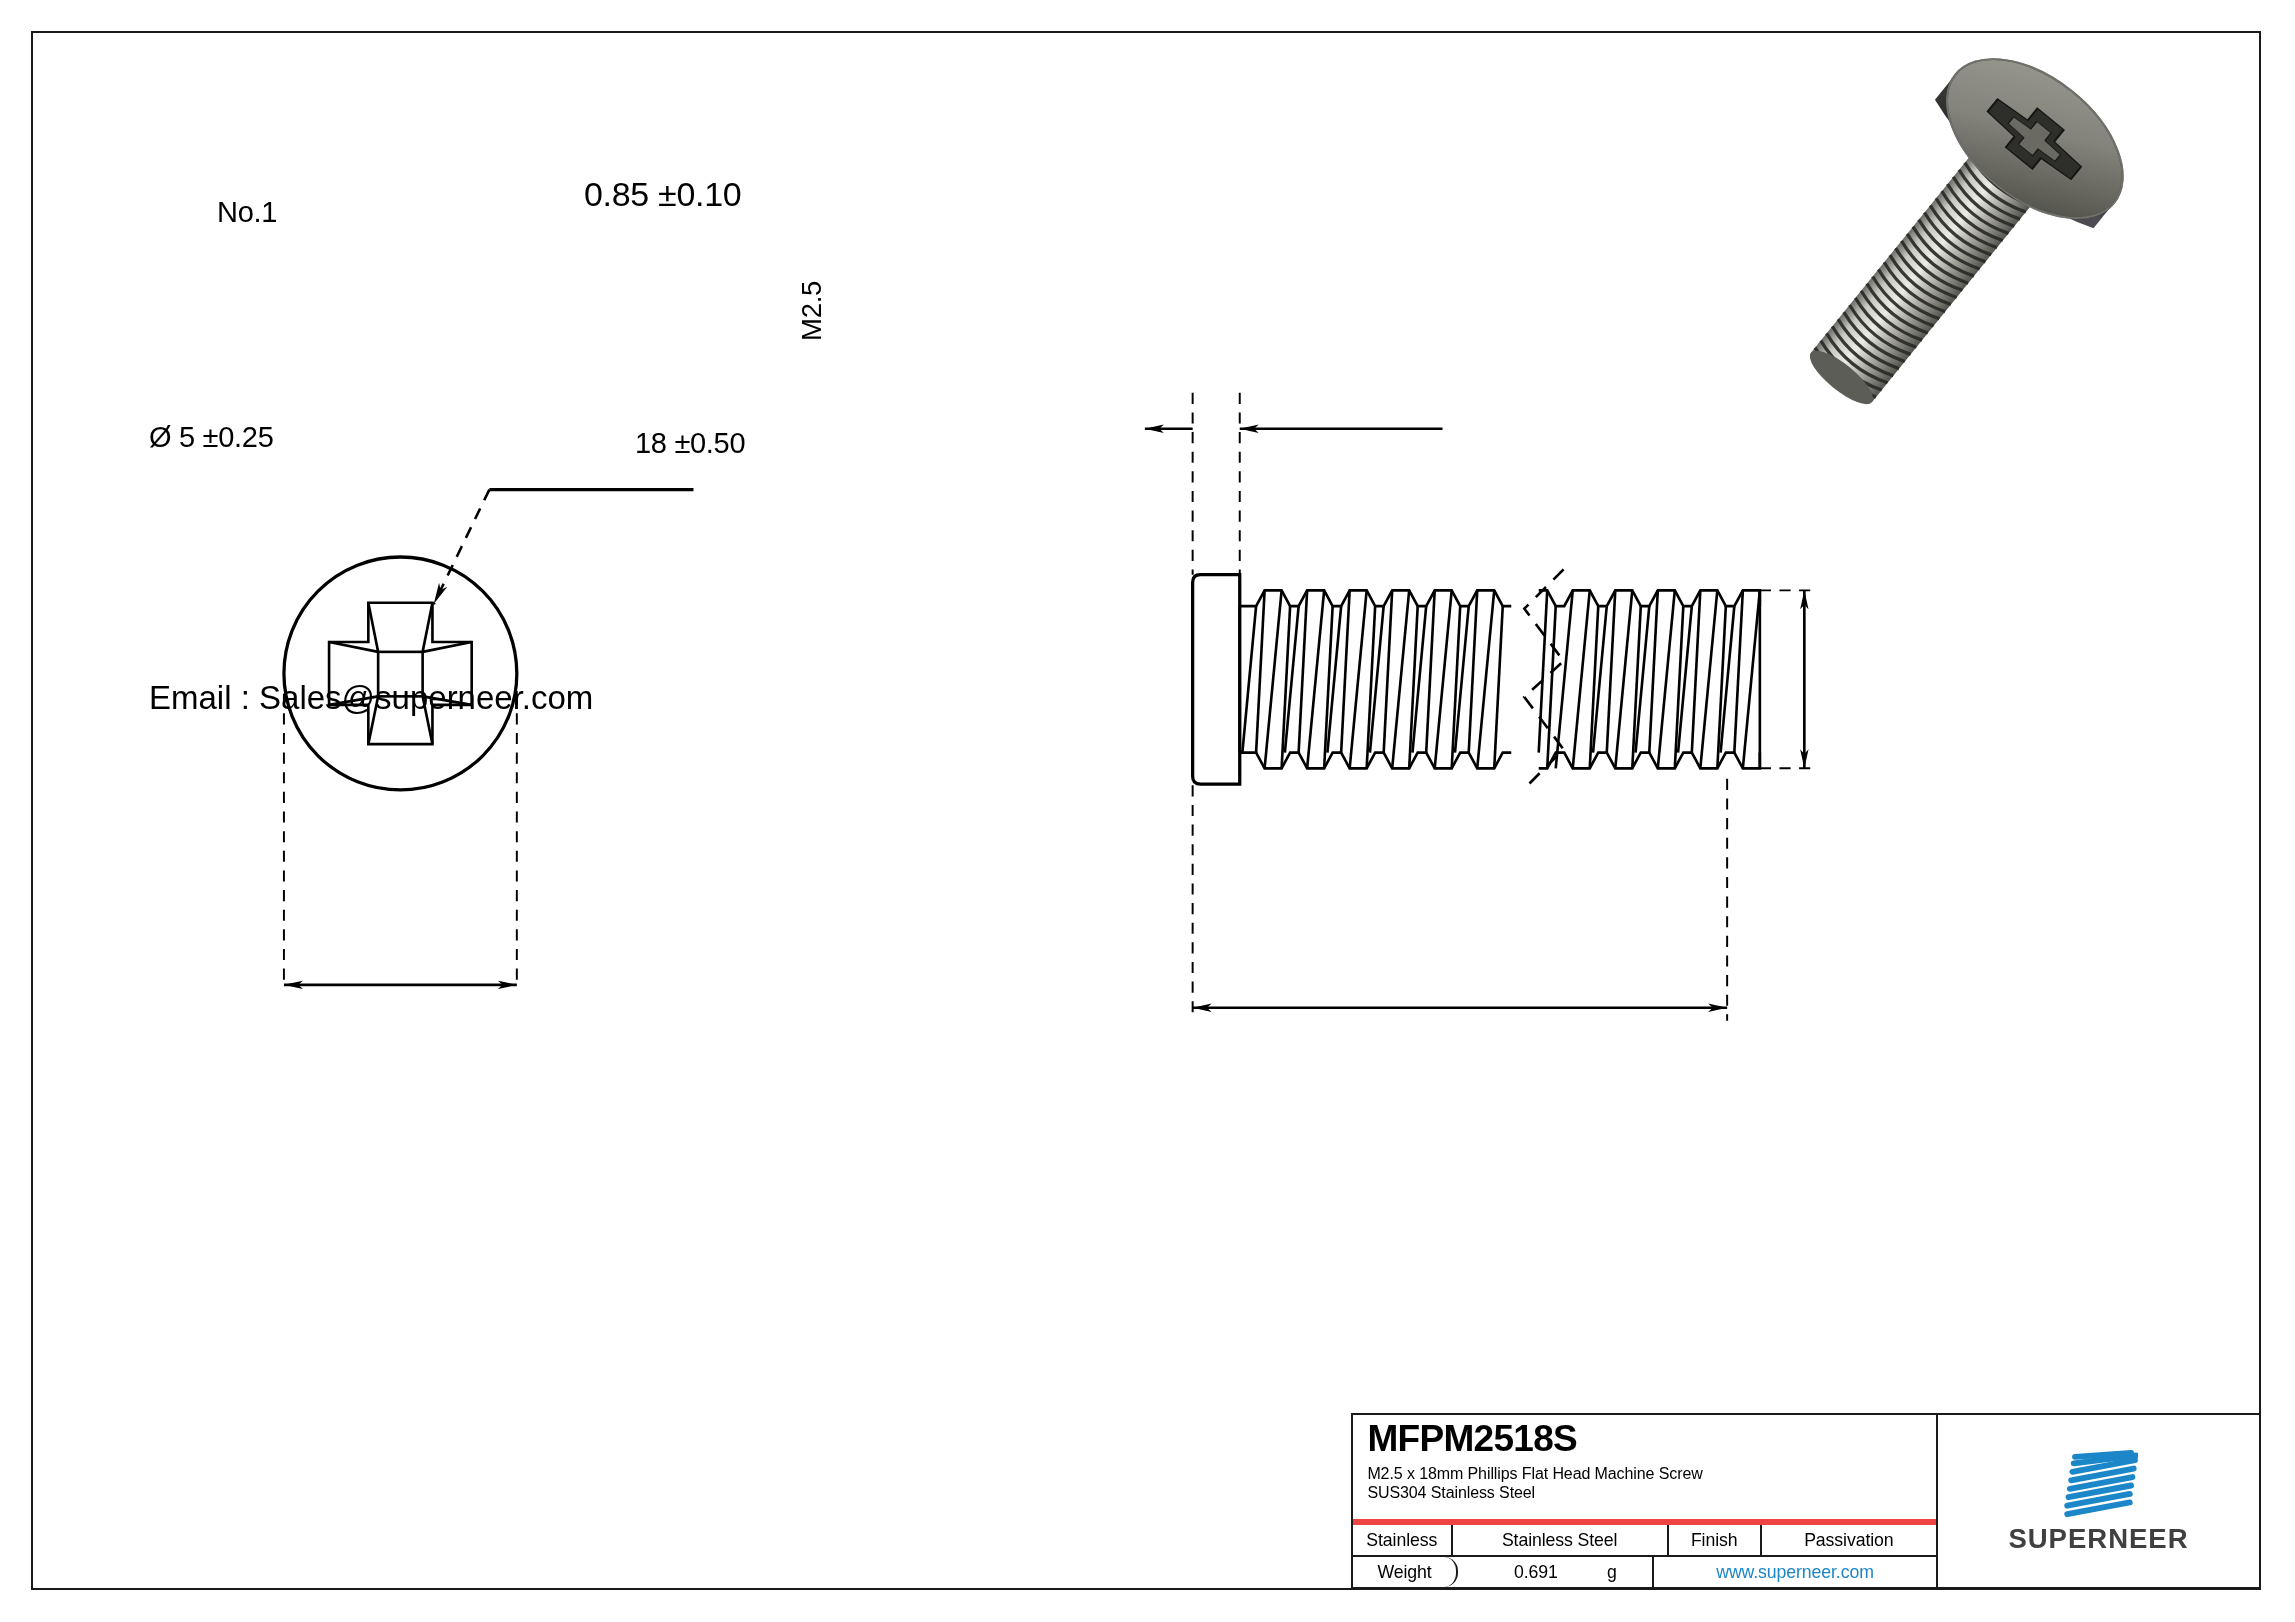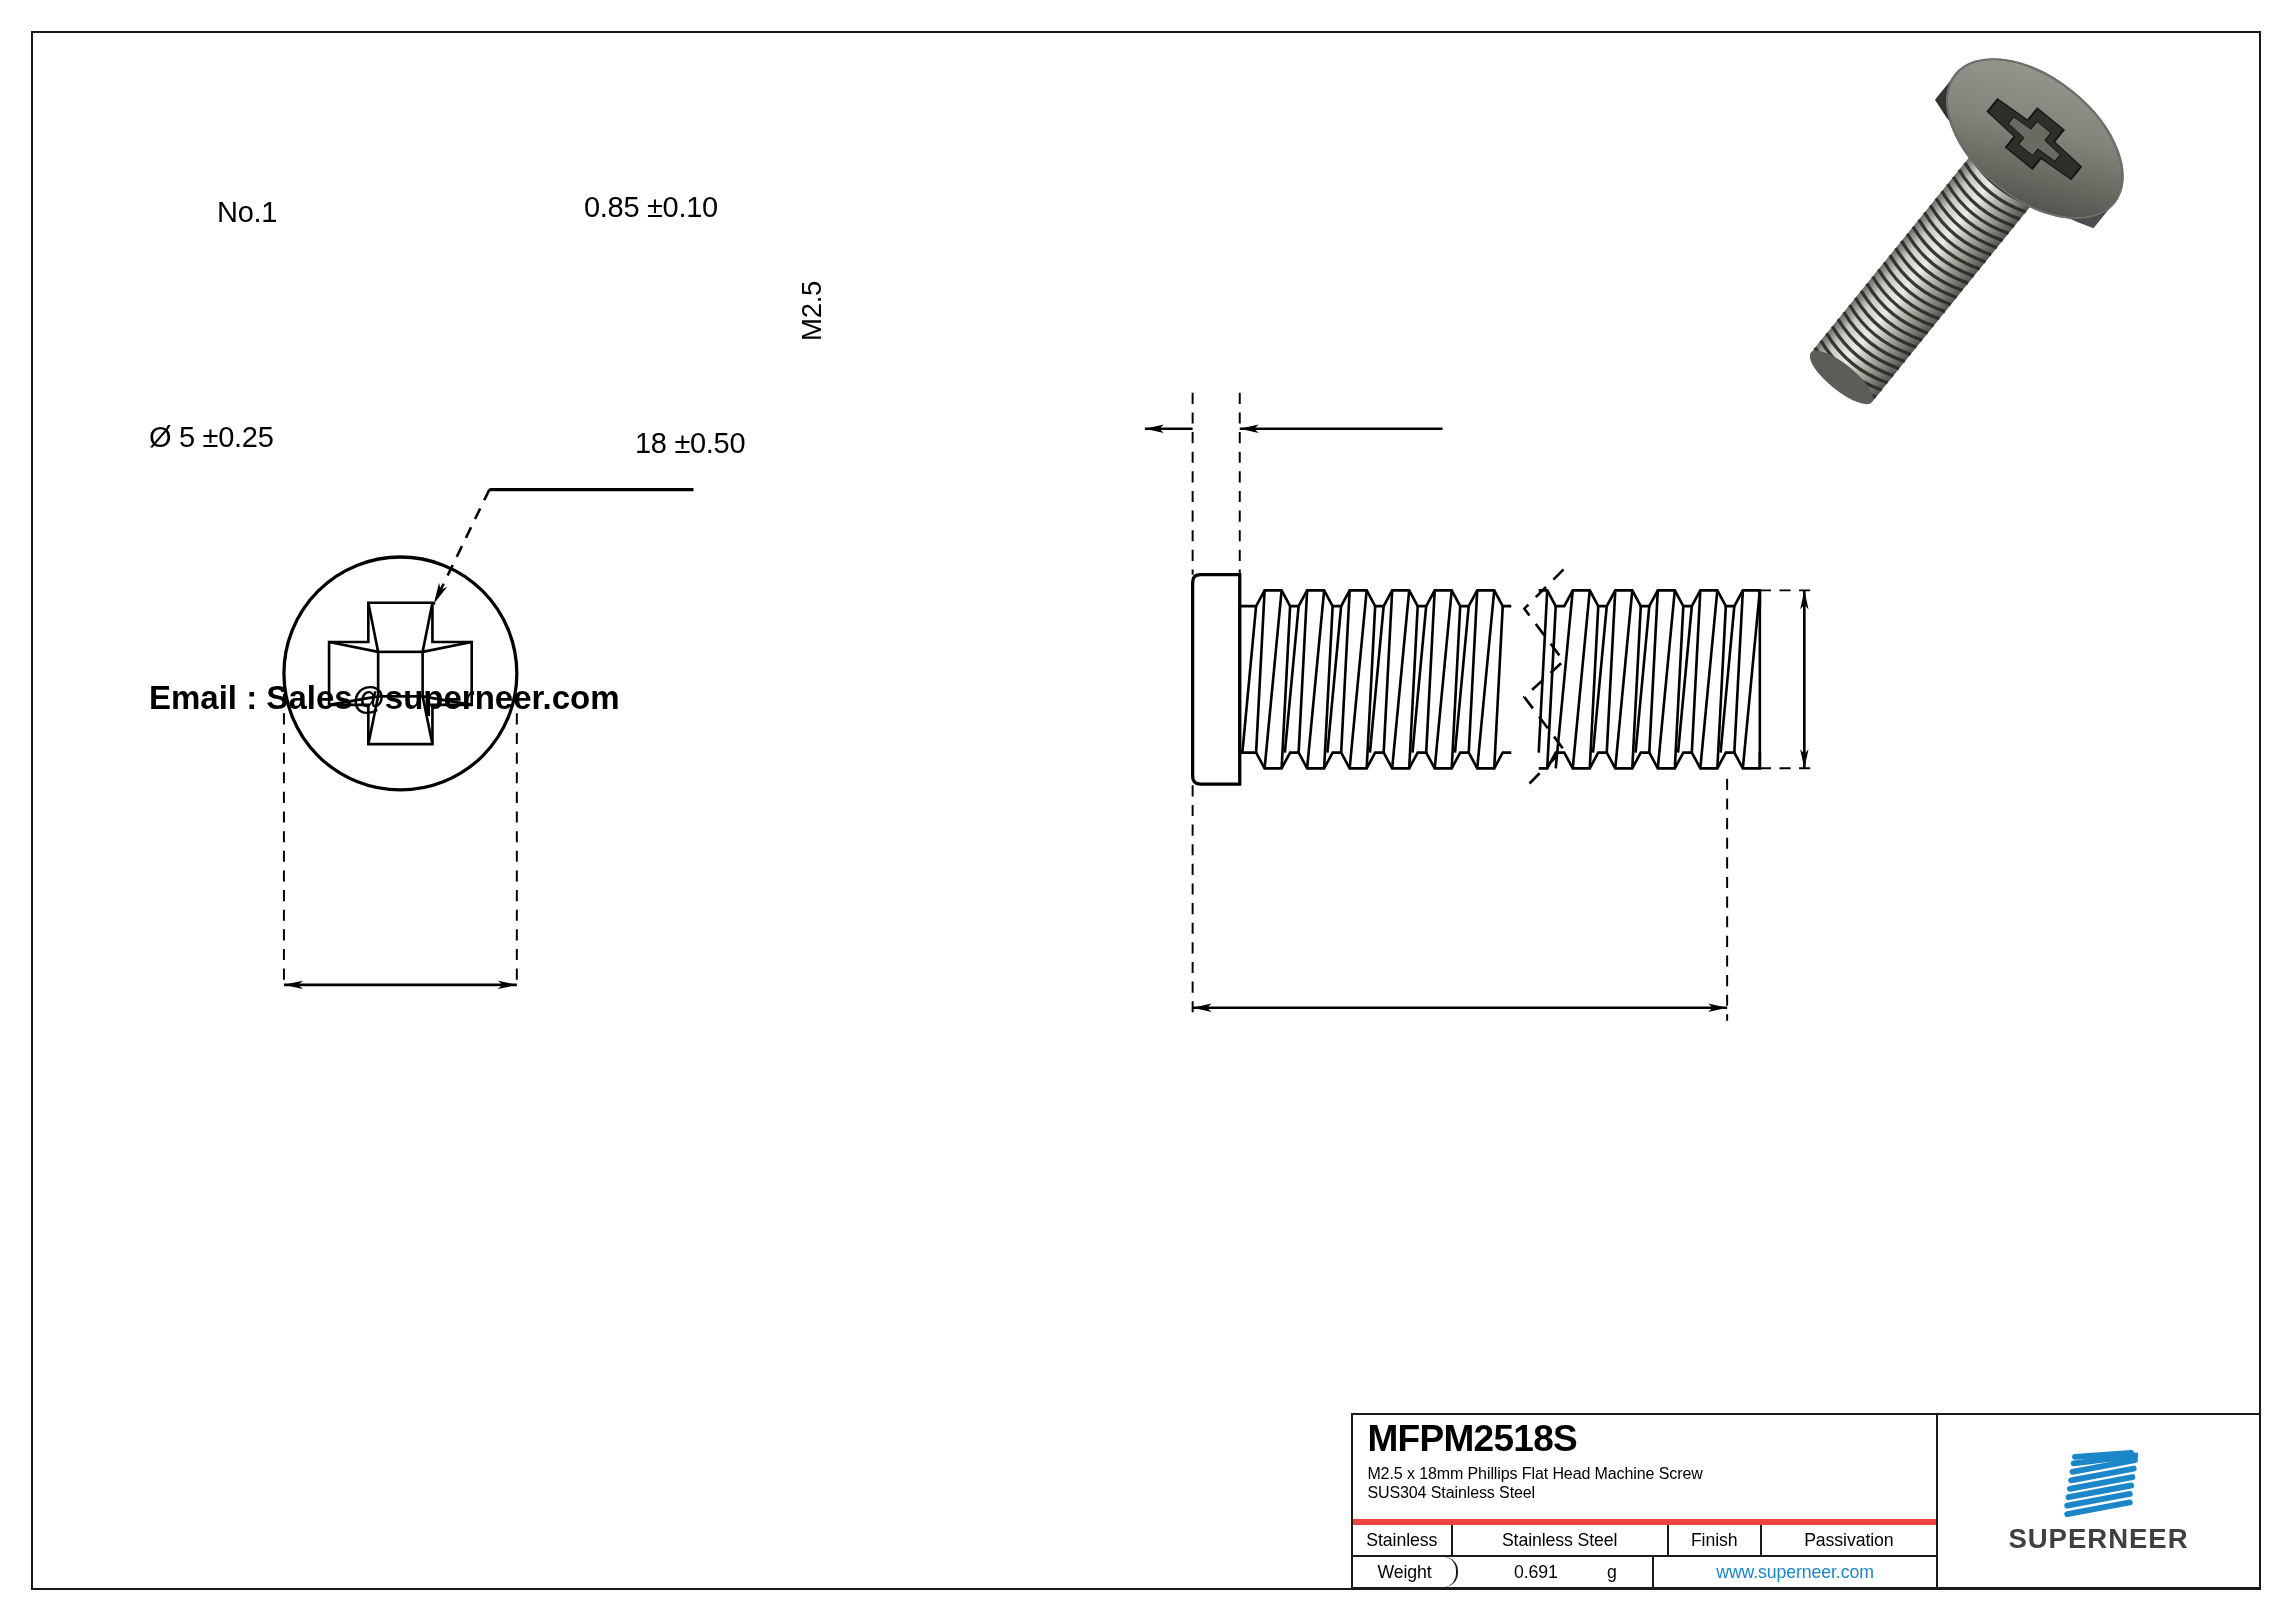--- a/index.html
+++ b/index.html
@@ -15,27 +15,27 @@
   .layer{position:absolute;left:0;top:0;width:2295px;height:1623px;
          pointer-events:none;}
 
   
   .lbl{position:absolute;white-space:nowrap;font-family:"Liberation Sans",sans-serif;
        color:#000;letter-spacing:-0.3px;}
   .dim{font-size:27.5px;}
 
   #no1-label{left:217px;top:196px;font-size:29px;}
   #dia-label{left:149px;top:421px;font-size:29px;}
-  #head-thk-label{left:584px;top:191px;font-size:29px;}
+  #head-thk-label{left:584px;top:175px;font-size:34px;}
   #len-label{left:635px;top:427px;font-size:29px;}
   #m25-label{left:796px;top:281px;font-size:27.5px;
              transform-origin:left top;transform:rotate(-90deg) translate(-100%,0);}
 
   #email{position:absolute;left:149px;top:679px;font-size:33px;
-         font-weight:bold;letter-spacing:0px;}
+         font-weight:normal;letter-spacing:0px;}
 
   
   .tb{position:absolute;left:1351px;top:1413px;width:910px;height:176px;
       box-sizing:border-box;border:2px solid #1a1a1a;background:#fff;
       display:flex;}
   .tb-left{width:585px;height:100%;box-sizing:border-box;
            border-right:2px solid #1a1a1a;display:flex;flex-direction:column;}
   .tb-right{flex:1;height:100%;display:flex;flex-direction:column;
             align-items:center;justify-content:center;padding-bottom:3.9px;}
 

